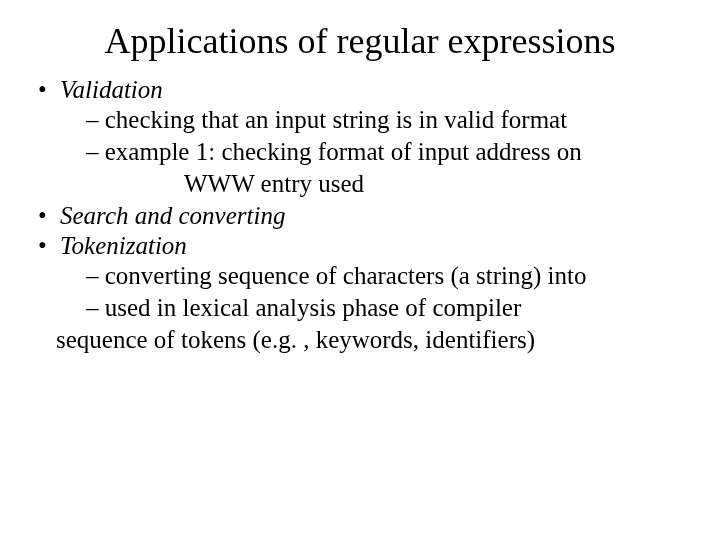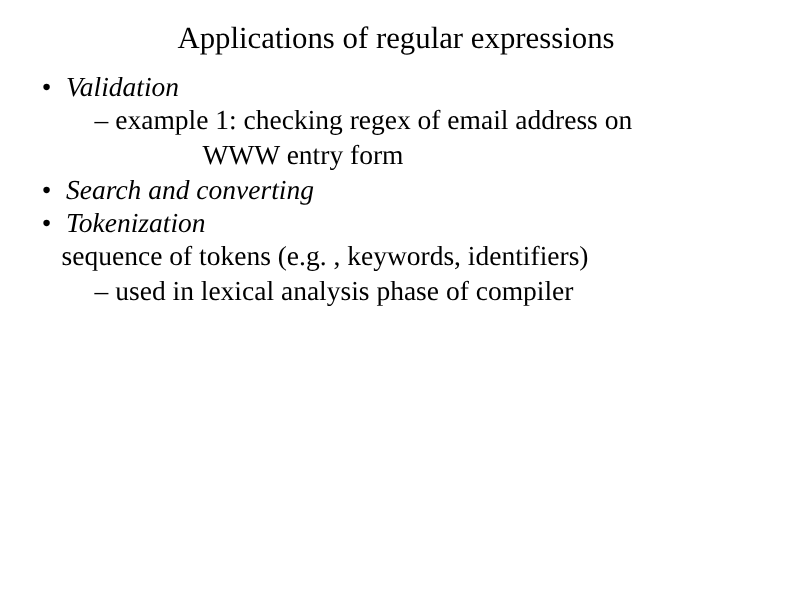--- a/index.html
+++ b/index.html
@@ -11,21 +11,21 @@
     font-family: "Times New Roman", Times, serif;
     color: #000;
   }
   .slide {
     box-sizing: border-box;
     width: 720px;
     height: 540px;
     padding: 16px 36px 0 36px;
   }
   .title {
-    font-size: 28px;
+    font-size: 36px;
     text-align: center;
     margin: 4px 0 14px 0;
     font-weight: normal;
   }
   ul.level1 {
     list-style: none;
     margin: 0;
     padding: 0 0 0 2px;
     font-size: 25px;
   }
@@ -59,28 +59,30 @@
 </head>
 <body>
 
 <div class="slide">
   <div class="title">Applications of regular expressions</div>
 
   <ul class="level1">
 
     <li>
       <span class="bullet">•</span><span class="topic">Validation</span>
-      <div class="sub"><span class="dash">– </span><span>example 1: checking regex of email address on</span></div>
-      <div class="sub continuation">WWW entry form</div>
+      <div class="sub"><span class="dash">– </span><span>checking that an input string is in valid format</span></div>
+      <div class="sub"><span class="dash">– </span><span>example 1: checking format of input address on</span></div>
+      <div class="sub continuation">WWW entry used</div>
     </li>
 
     <li>
       <span class="bullet">•</span><span class="topic">Search and converting</span>
     </li>
 
     <li>
       <span class="bullet">•</span><span class="topic">Tokenization</span>
+      <div class="sub"><span class="dash">– </span><span>converting sequence of characters (a string) into</span></div>
+      <div class="sub"><span class="dash">– </span><span>used in lexical analysis phase of compiler</span></div>
       <div class="sub indent-block">sequence of tokens (e.g. , keywords, identifiers)</div>
-      <div class="sub"><span class="dash">– </span><span>used in lexical analysis phase of compiler</span></div>
     </li>
 
   </ul>
 </div>
 
 </body></html>

